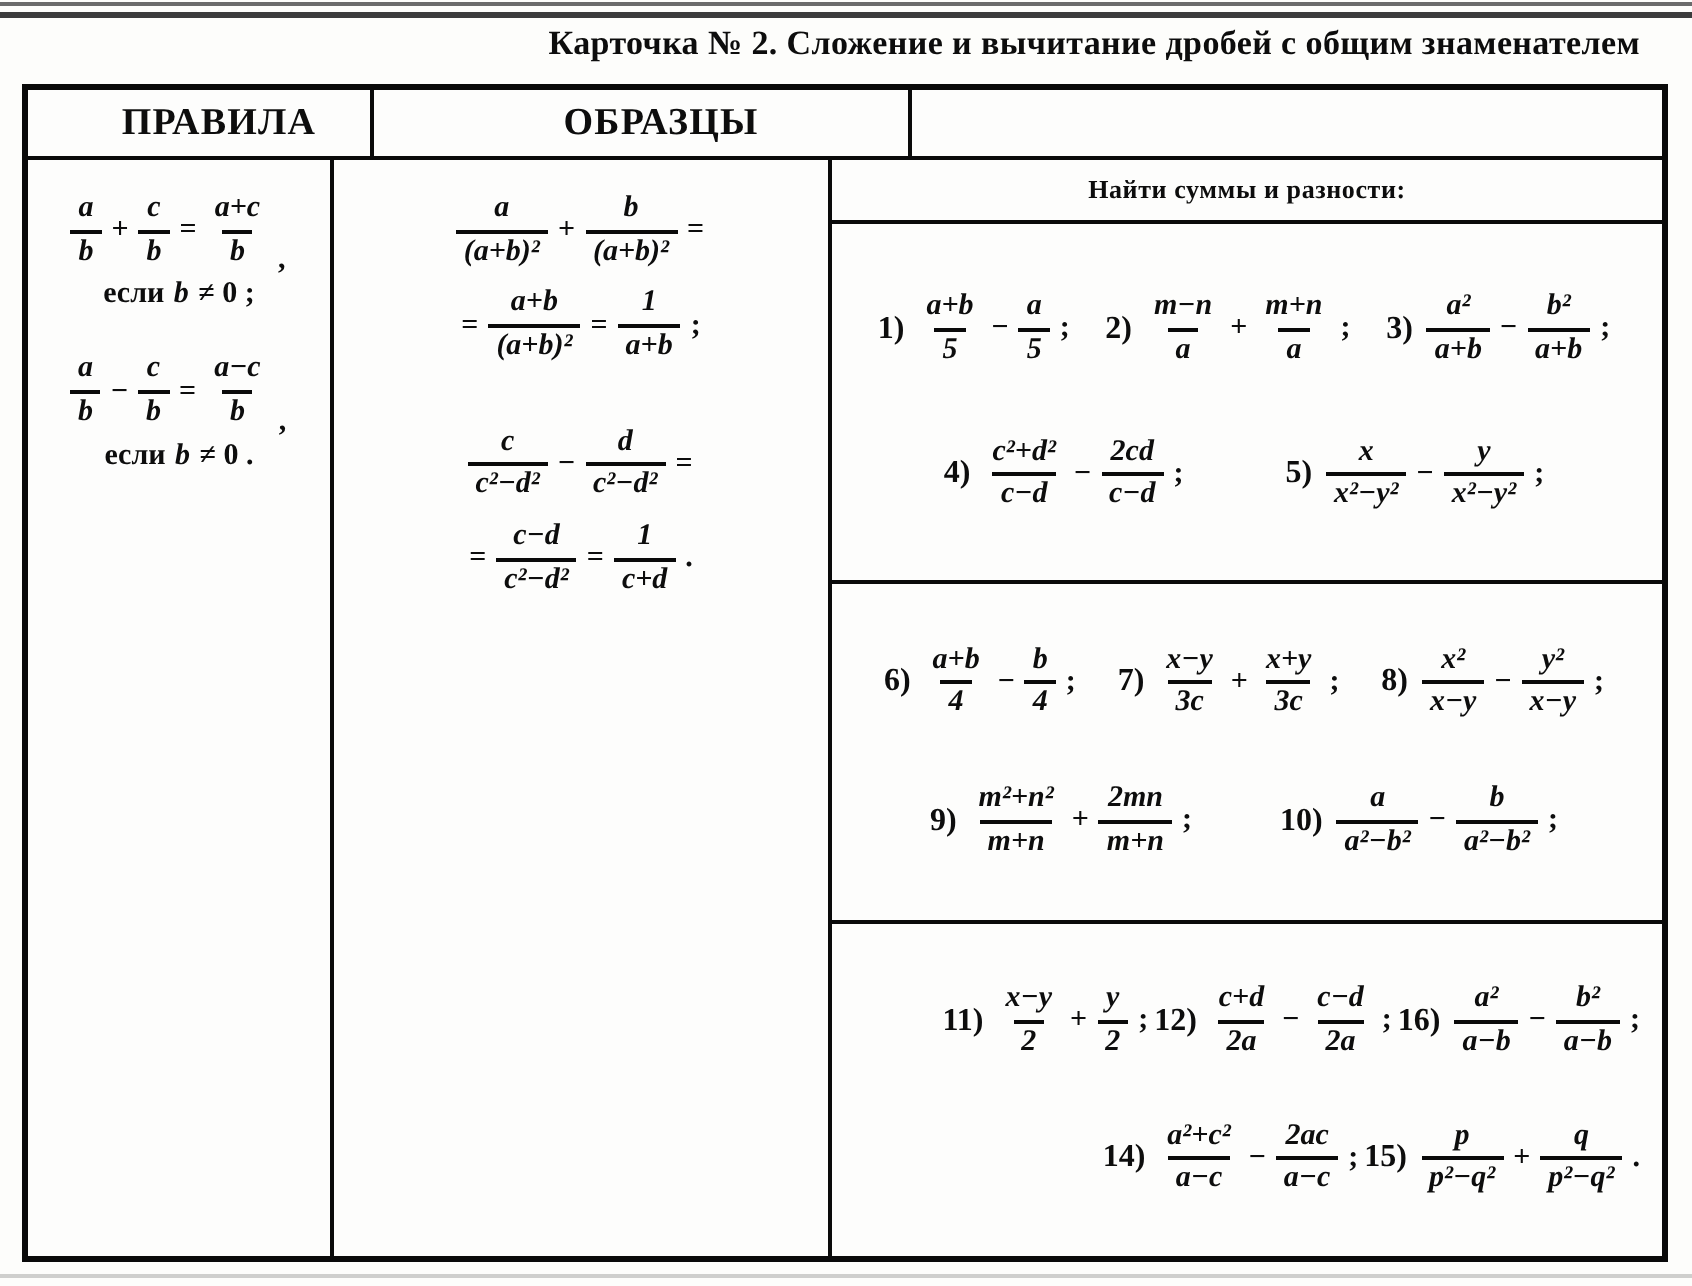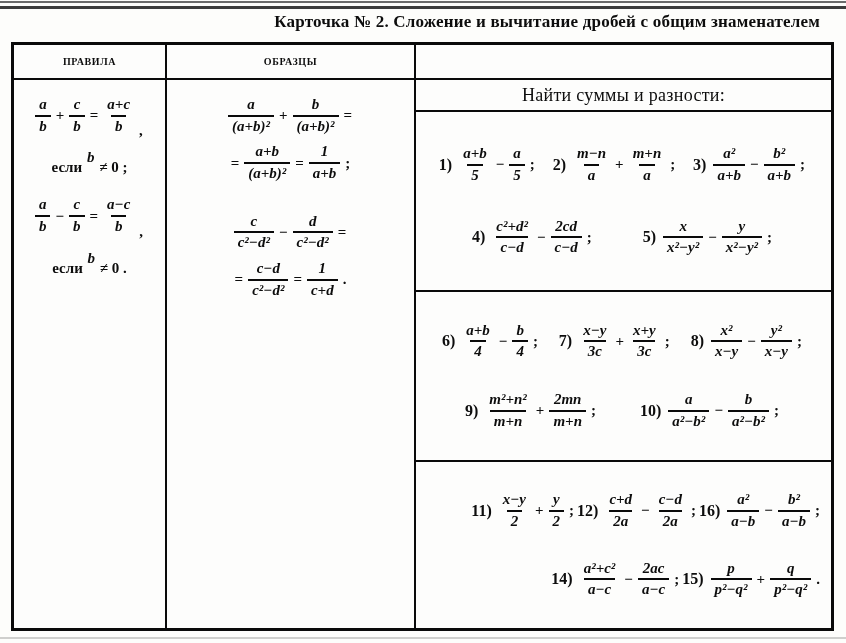--- a/index.html
+++ b/index.html
@@ -18,52 +18,52 @@
     font-size:17px;font-weight:bold;letter-spacing:.2px;white-space:nowrap;text-align:right;
   }
 
   .card-table{
     position:absolute;top:42px;left:11px;width:823px;height:589px;
     box-sizing:border-box;border:3px solid #0a0a0a;background:#fdfdfc;
     display:flex;flex-direction:column;
   }
   .header-row{display:flex;height:33px;flex-shrink:0;border-bottom:2px solid #0a0a0a;}
   .hcell{display:flex;align-items:center;justify-content:center;
-    font-weight:bold;font-size:10px;letter-spacing:.6px;}
+    font-weight:bold;font-size:19px;letter-spacing:.6px;margin-left:20px;}
   .w-rules{width:153px;box-sizing:border-box;border-right:2px solid #0a0a0a;}
   .w-examples{width:249px;box-sizing:border-box;border-right:2px solid #0a0a0a;}
   .w-tasks{flex:1;}
 
   .body-row{flex:1;display:flex;min-height:0;}
 
   .rules-col{padding-top:16px;display:flex;flex-direction:column;align-items:center;gap:20px;}
   .rule{display:flex;flex-direction:column;align-items:center;gap:4px;}
   .examples-col{padding-top:16px;display:flex;flex-direction:column;align-items:center;gap:30px;}
   .example{display:flex;flex-direction:column;align-items:center;gap:8px;}
 
   .tasks-col{display:flex;flex-direction:column;min-height:0;}
   .tasks-subheader{height:30px;flex-shrink:0;border-bottom:2px solid #0a0a0a;
     display:flex;align-items:center;justify-content:center;
-    font-weight:normal;font-size:18px;letter-spacing:.3px;}
+    font-weight:bold;font-size:13px;letter-spacing:.3px;}
   .task-group{display:flex;flex-direction:column;justify-content:space-evenly;
     border-bottom:2px solid #0a0a0a;box-sizing:border-box;}
   .group-1{height:180px;}
   .group-2{height:170px;}
   .group-3{flex:1;border-bottom:none;align-items:flex-end;}
   .task-row{display:flex;justify-content:space-evenly;align-items:center;padding:0 8px;}
 
   
   .formula{display:inline-flex;align-items:center;font-weight:bold;font-size:15px;}
   .frac{display:inline-flex;flex-direction:column;align-items:center;
     font-style:italic;margin:0 2px;line-height:1.18;}
   .frac .num{padding:0 4px 1px;}
   .frac .den{padding:1px 4px 0;border-top:2px solid #0a0a0a;}
   .op{font-style:normal;margin:0 3px;}
   .var{font-style:italic;margin:0 1px;}
-  .txt{font-style:normal;margin-top:20px;}
+  .txt{font-style:normal;}
   .comma{align-self:flex-end;transform:translateY(4px);}
   .cond{font-size:15px;}
   .task{display:flex;align-items:center;}
   .tlabel{font-style:normal;font-weight:bold;font-size:16px;margin-right:5px;}
 </style>
 </head>
 <body>
 
 <div class="rule-top-1"></div>
 <div class="rule-top-2"></div>

